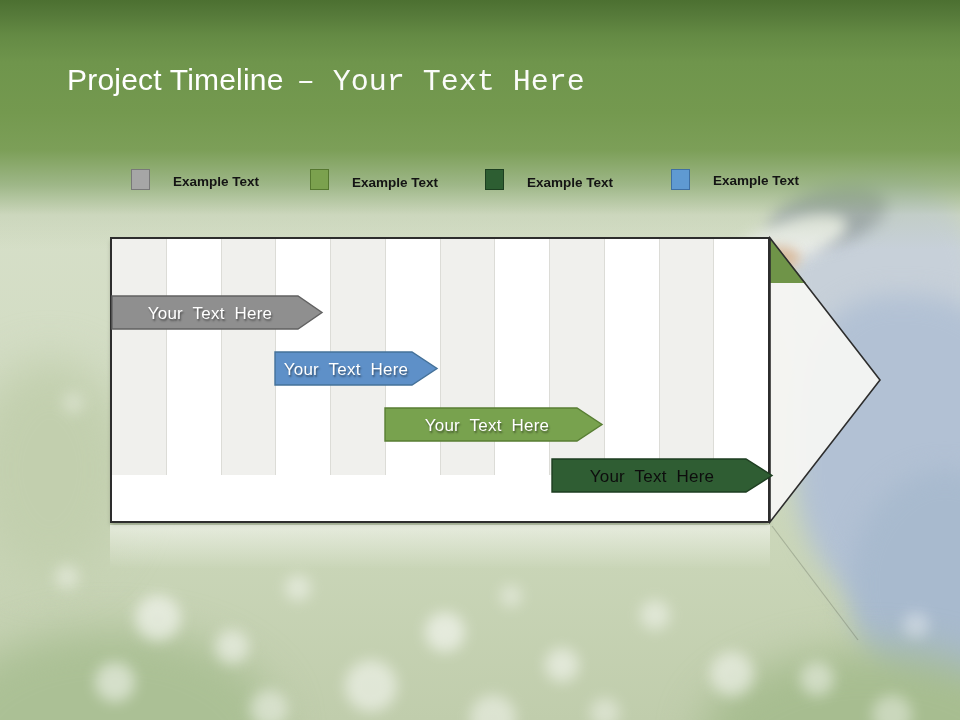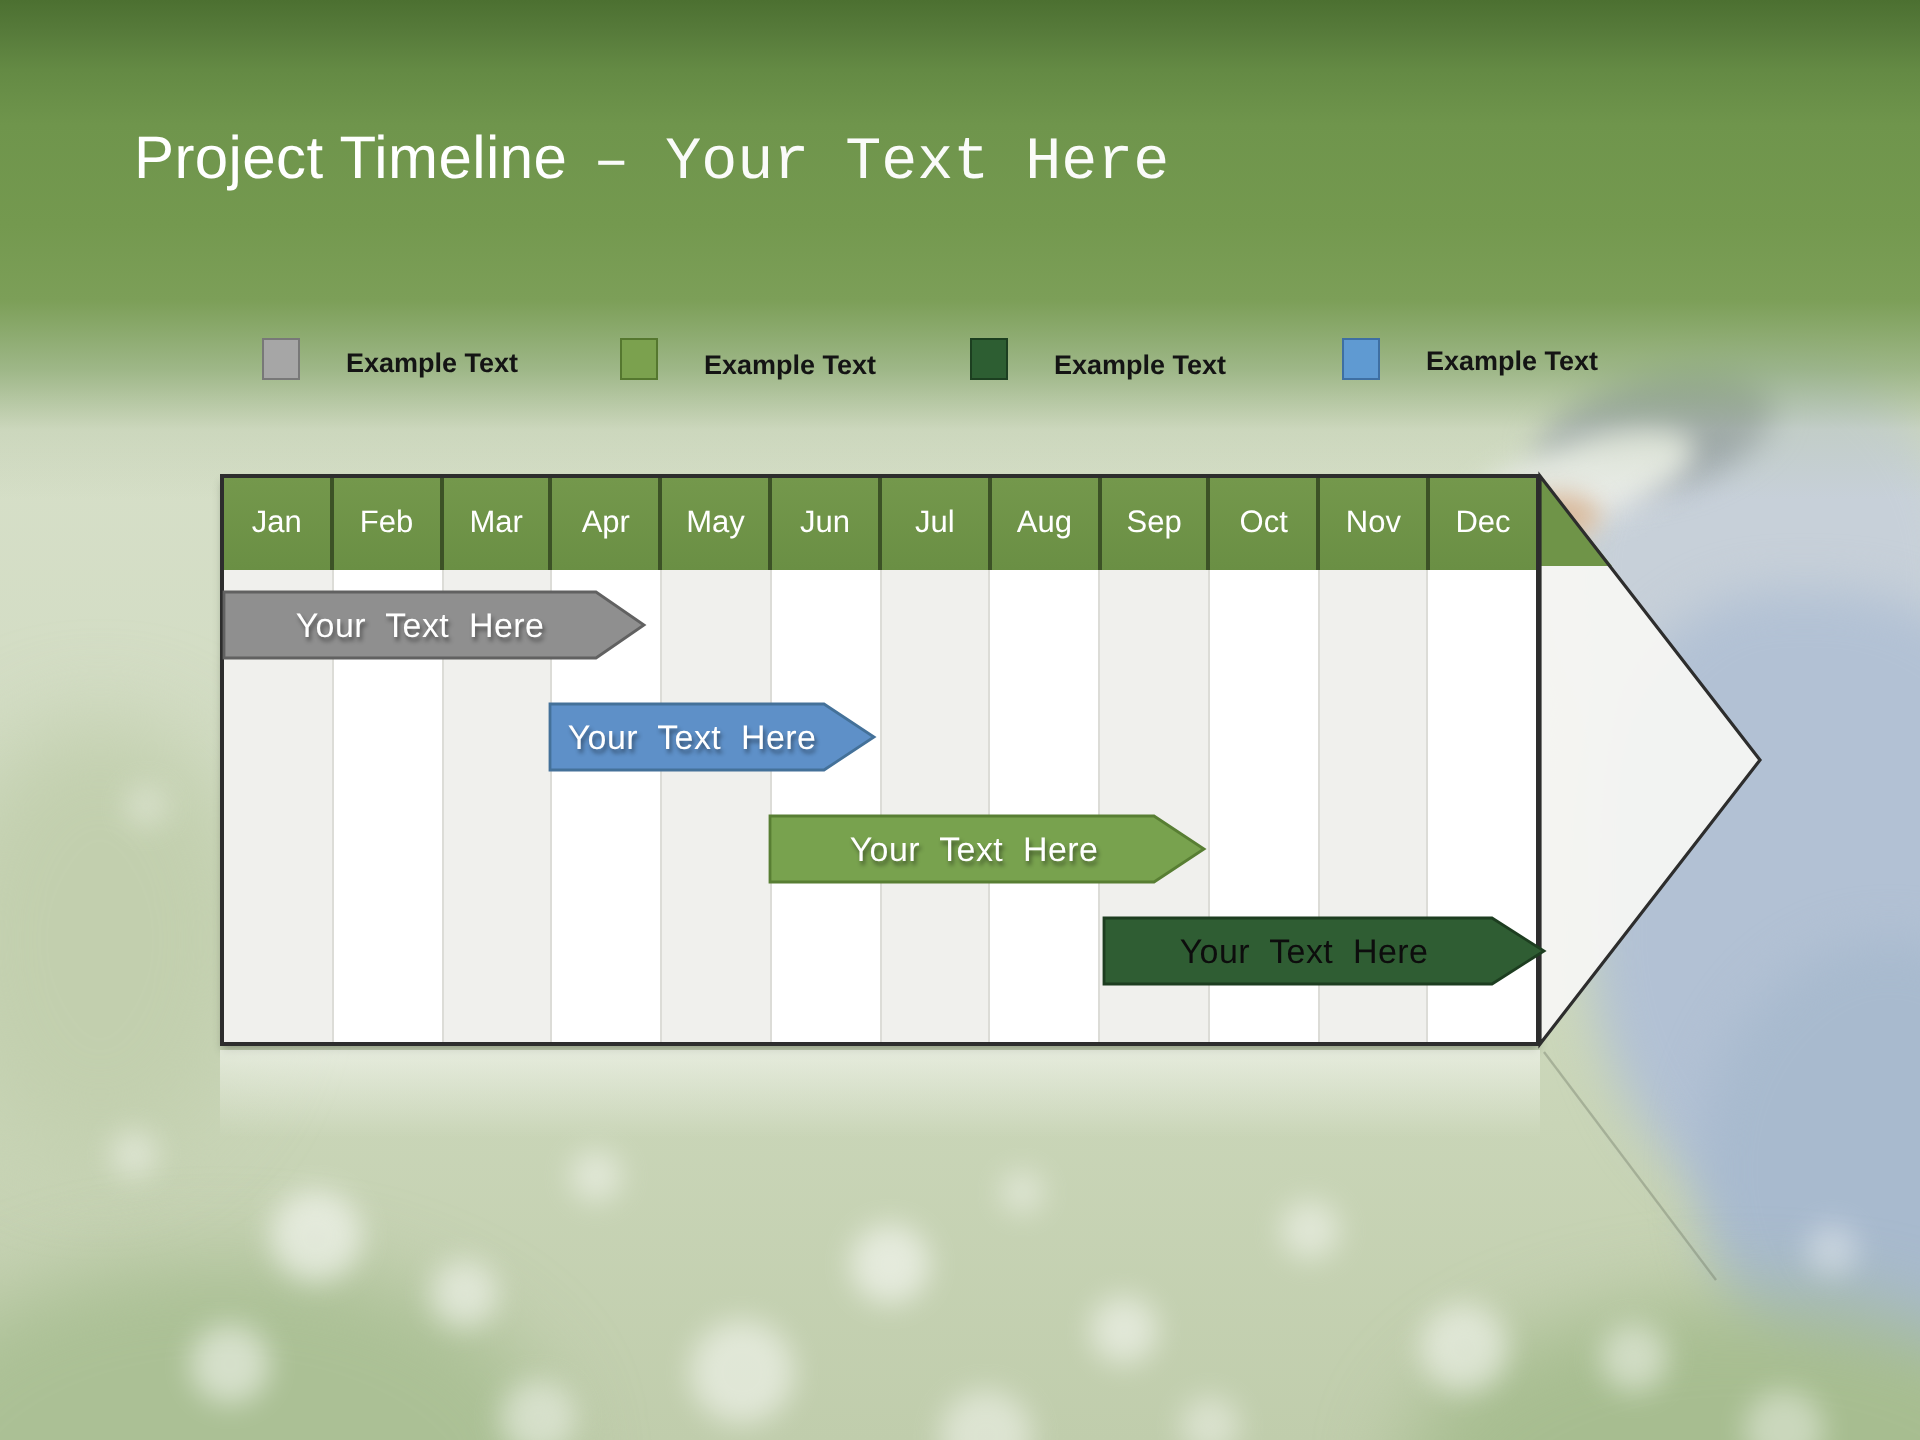--- a/index.html
+++ b/index.html
@@ -133,34 +133,20 @@
     <span class="lbl">Example Text</span>
   </div>
   <div class="legend-item i4">
     <svg class="swatch" width="19" height="21">
       <rect x="0.5" y="0.5" width="18" height="20" fill="#5f9ad2"></rect>
     </svg>
     <span class="lbl">Example Text</span>
   </div>
 
   <div class="ttable">
-    <div class="months">
-      <div class="mcell">Jan</div>
-      <div class="mcell">Feb</div>
-      <div class="mcell">Mar</div>
-      <div class="mcell">Apr</div>
-      <div class="mcell">May</div>
-      <div class="mcell">Jun</div>
-      <div class="mcell">Jul</div>
-      <div class="mcell">Aug</div>
-      <div class="mcell">Sep</div>
-      <div class="mcell">Oct</div>
-      <div class="mcell">Nov</div>
-      <div class="mcell">Dec</div>
-    </div>
     <div class="cols">
       <div class="col"></div>
       <div class="col"></div>
       <div class="col"></div>
       <div class="col"></div>
       <div class="col"></div>
       <div class="col"></div>
       <div class="col"></div>
       <div class="col"></div>
       <div class="col"></div>

